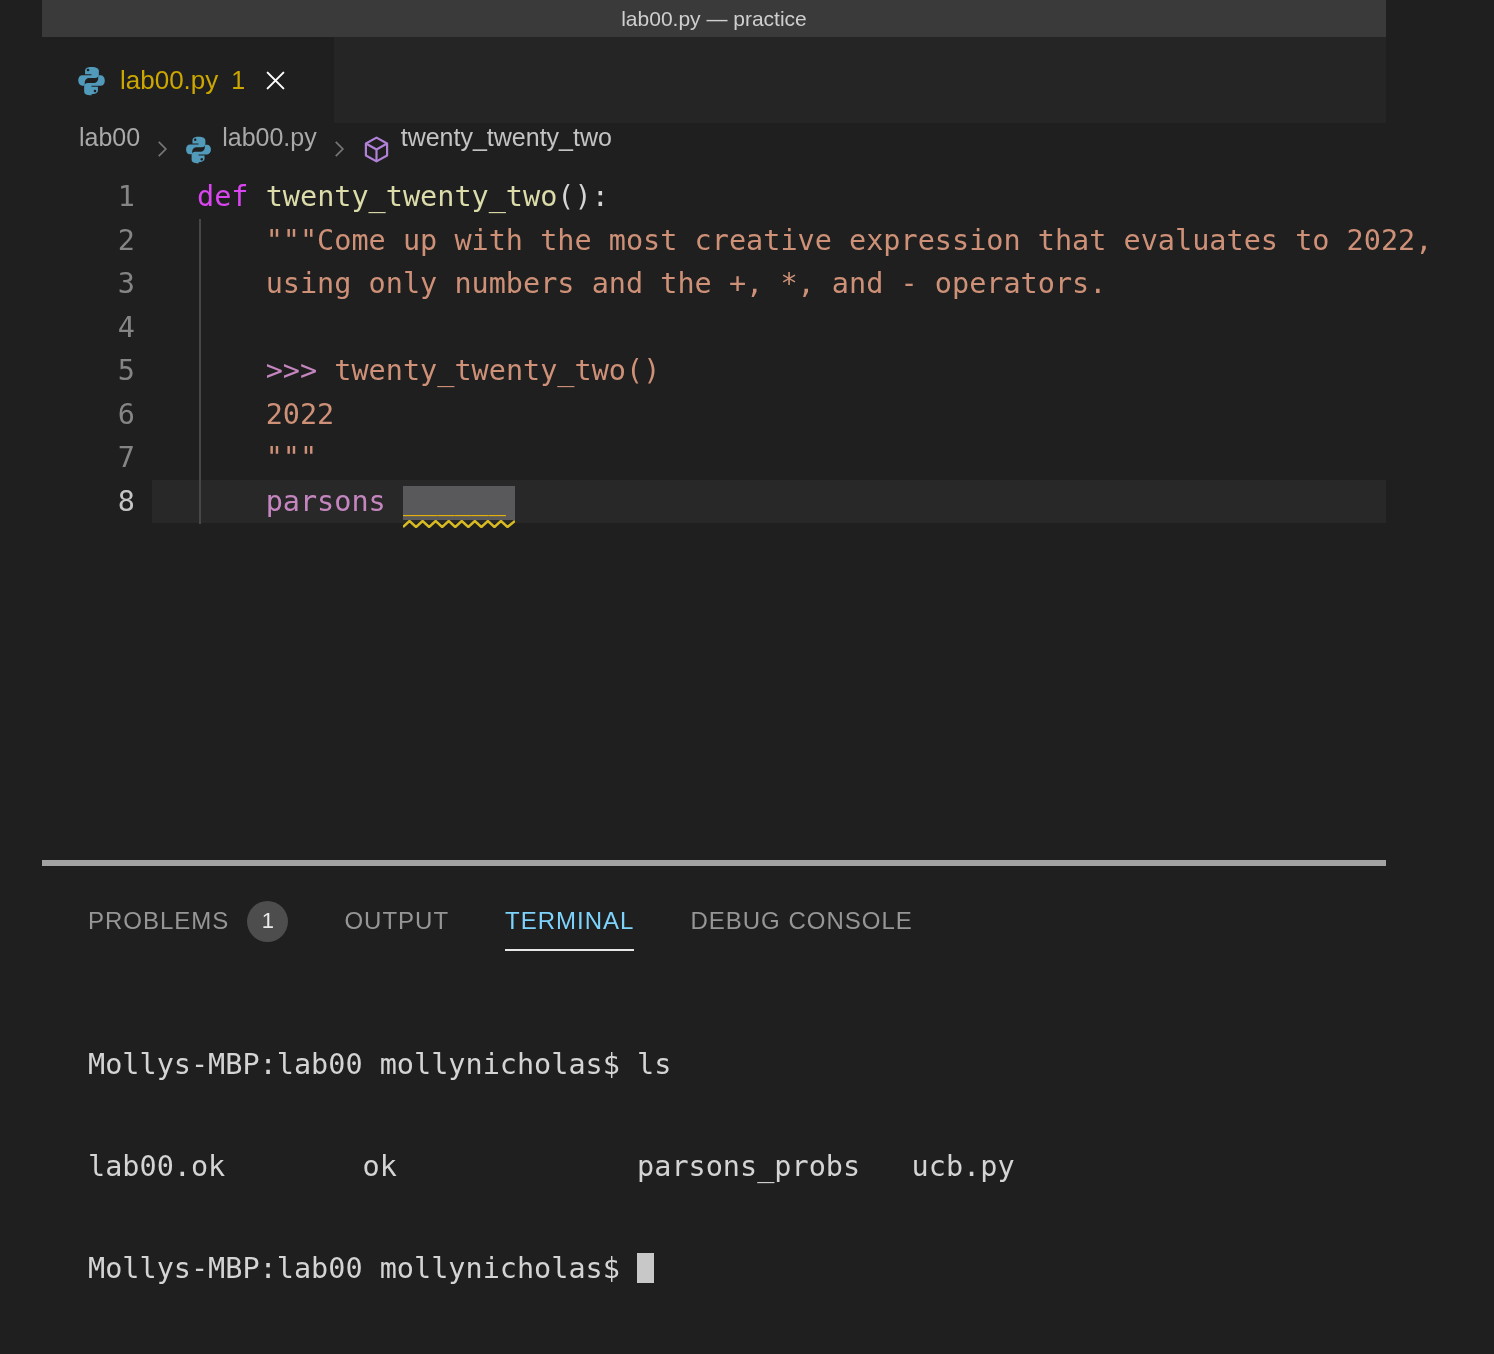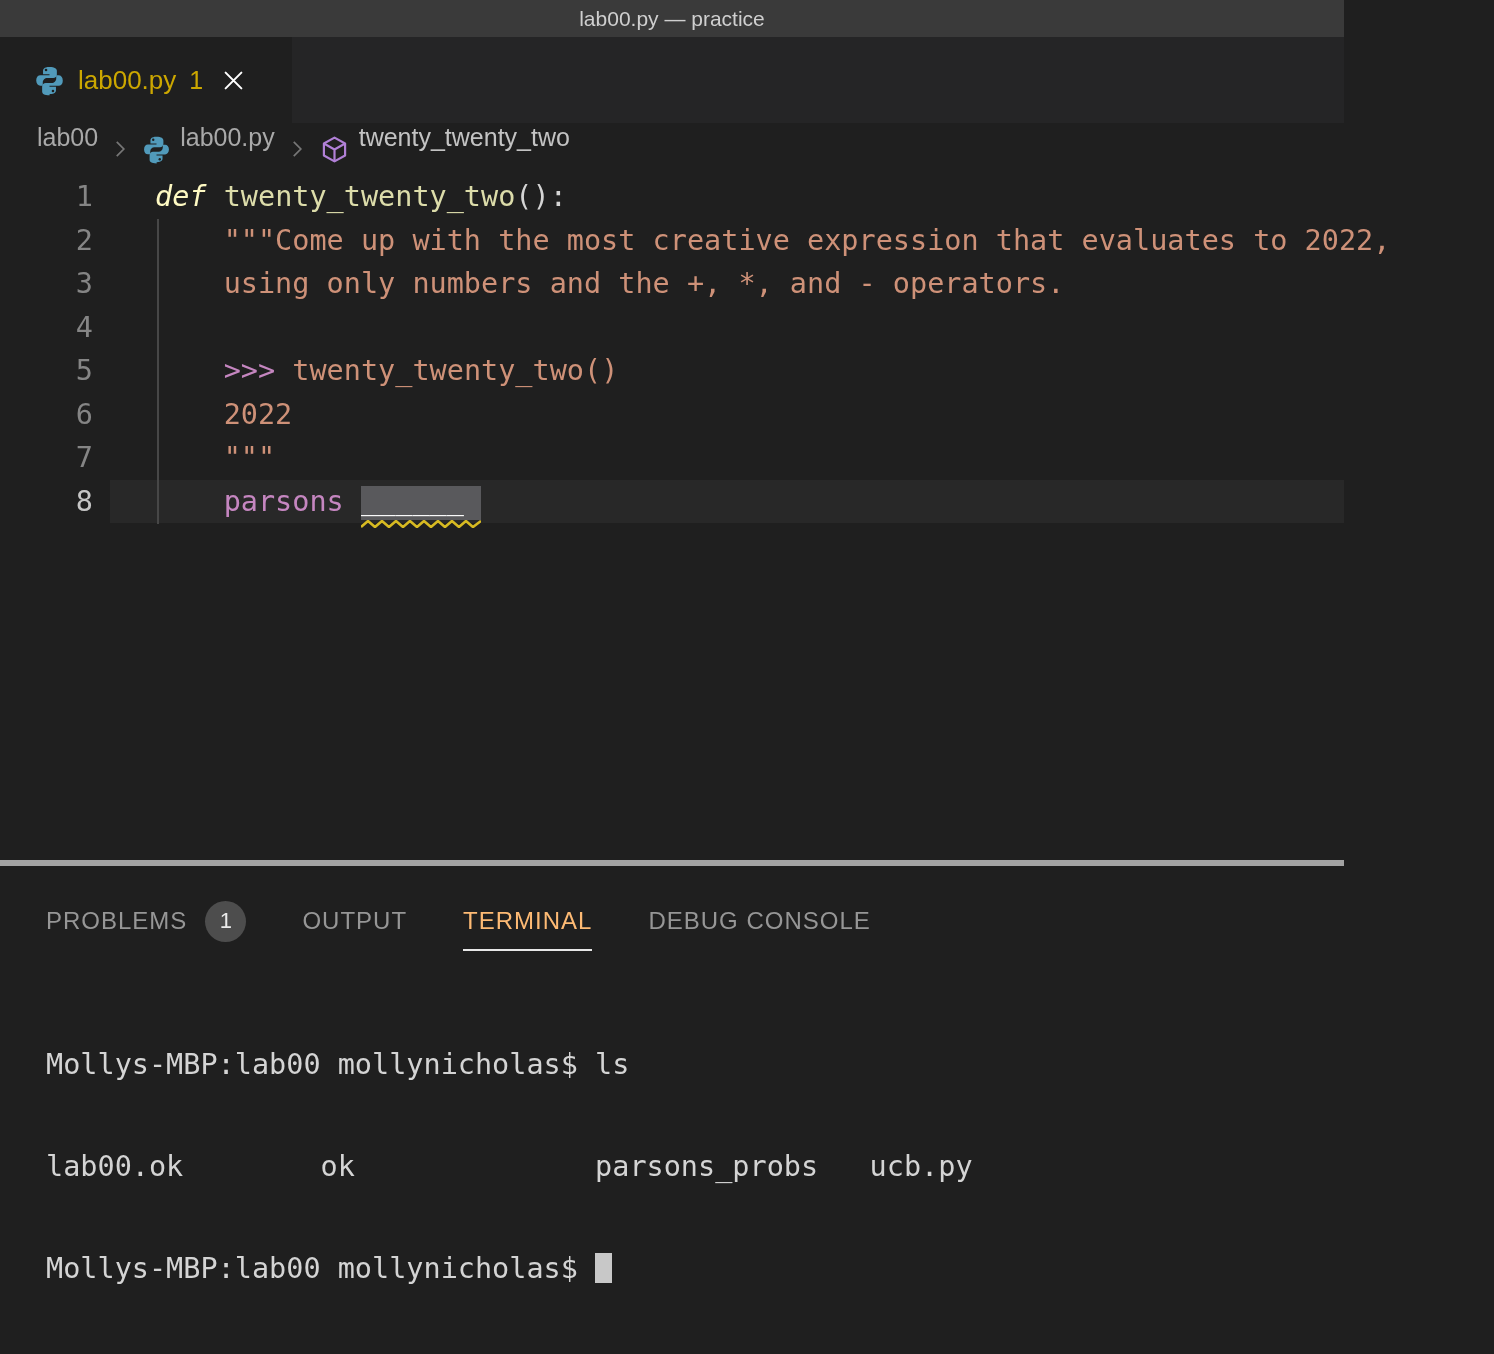--- a/index.html
+++ b/index.html
@@ -1,19 +1,19 @@
 <!DOCTYPE html>
 <html><head>
 <meta charset="utf-8">
 <style>
   * { margin:0; padding:0; box-sizing:border-box; }
   html,body { background:#1f1f1f; }
   body { width:1494px; height:1354px; overflow:hidden;
          font-family:"Liberation Sans","DejaVu Sans",sans-serif; }
-  .window { width:1344px; height:1354px; display:flex; flex-direction:column; background:#1f1f1f; }
+  .window { width:1344px; height:1354px; display:flex; flex-direction:column; background:#1f1f1f;margin-left:42px; }
 
   
   .titlebar { flex:0 0 37px; background:#3a3a3a; color:#cfcfcf; font-size:21px;
               display:flex; align-items:center; justify-content:center; }
 
   
   .tabstrip { flex:0 0 86px; background:#252526; display:flex; }
   .tab { width:292px; background:#1f1f1f; display:flex; align-items:center;
          padding:0 18px 0 34px; gap:13px; cursor:pointer; }
   .tab-label { color:#cca700; font-size:26px; }
@@ -29,39 +29,39 @@
 
   
   .editor { flex:1 1 auto; position:relative;
             font-family:"DejaVu Sans Mono","Liberation Mono",monospace;
             font-size:28.5px; }
   .row { display:flex; height:43.5px; line-height:43.5px; }
   .gutter { flex:0 0 110px; text-align:right; padding-right:17px; color:#858585; }
   .row.active .gutter { color:#c6c6c6; }
   .code { flex:1; white-space:pre; color:#d4d4d4; padding-left:45px; }
   .row.active .code { background:#282828; }
-  .c-kw  { color:#fef9c3;font-style:italic; }
+  .c-kw  { color:#d946ef; }
   .c-fn  { color:#dcdcaa; }
   .c-str { color:#ce9178; }
   .c-ctl { color:#c586c0; }
   .indent-guide { position:absolute; left:157px; top:43.5px; width:2px; height:305px;
                   background:#474747; z-index:3; }
   .blank-sel { position:relative; display:inline-block; height:34px; line-height:28px;
-               vertical-align:middle; background:#59595c; color:#ffffff;
-               padding-right:17px; cursor:text;font-style:italic; }
+               vertical-align:middle; background:#59595c; color:#eab308;
+               padding-right:9px; cursor:text;font-style:italic; }
   .squiggle { position:absolute; left:0; bottom:-8px; width:100%; height:8px; display:block; }
 
   
   .panel { flex:0 0 358px; border-top:6px solid #a3a3a3; background:#1f1f1f; }
   .panel-tabs { display:flex; align-items:center; padding:30px 0 0 46px; gap:56px;
                 height:96px; }
   .ptab { font-size:24px; letter-spacing:1px; color:#969696; display:flex;
           align-items:center; gap:18px; padding-bottom:14px; cursor:pointer;
           border-bottom:2px solid transparent; }
-  .ptab.active { color:#fdba74; border-bottom-color:#e7e7e7; }
+  .ptab.active { color:#7dd3fc; border-bottom-color:#e7e7e7; }
   .badge { width:41px; height:41px; border-radius:50%; background:#4d4d4d; color:#eaeaea;
            font-size:22px; letter-spacing:0; display:flex; align-items:center;
            justify-content:center; }
   .terminal { font-family:"DejaVu Sans Mono","Liberation Mono",monospace;
               font-size:28.5px; line-height:34px; color:#d4d4d4;
               padding:18px 15px 0 46px; white-space:pre; cursor:text; }
   .cursor { display:inline-block; width:17px; height:30px; background:#c8c8c8;
             vertical-align:-5px; }
 </style>
 </head>

